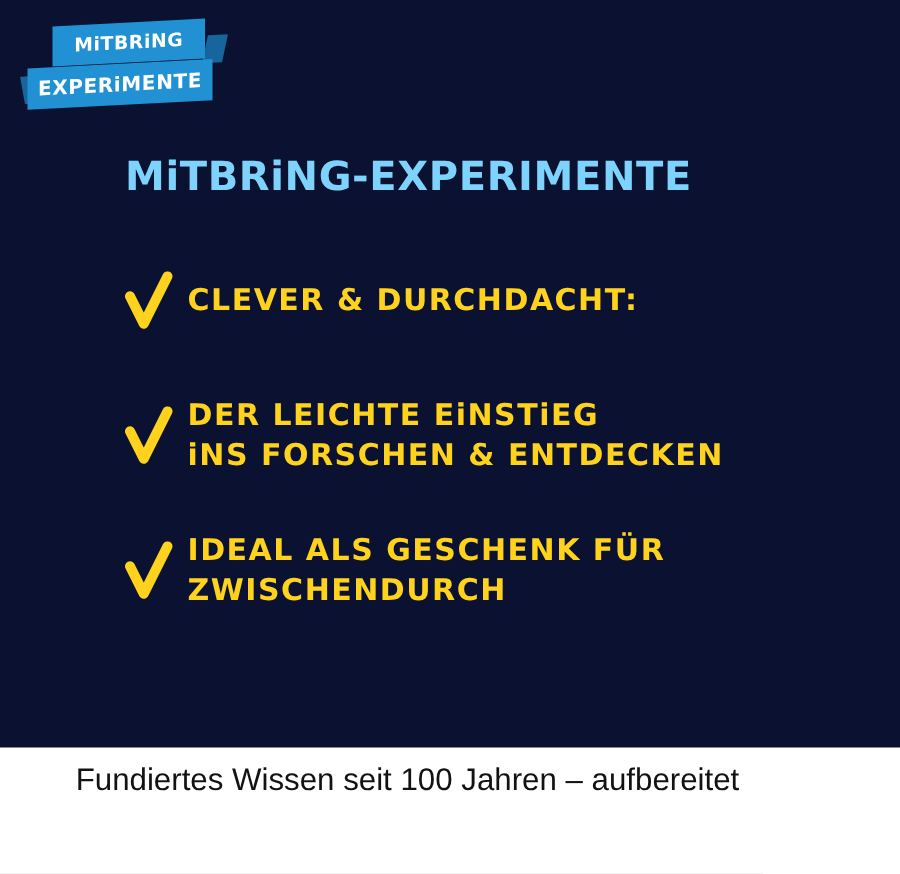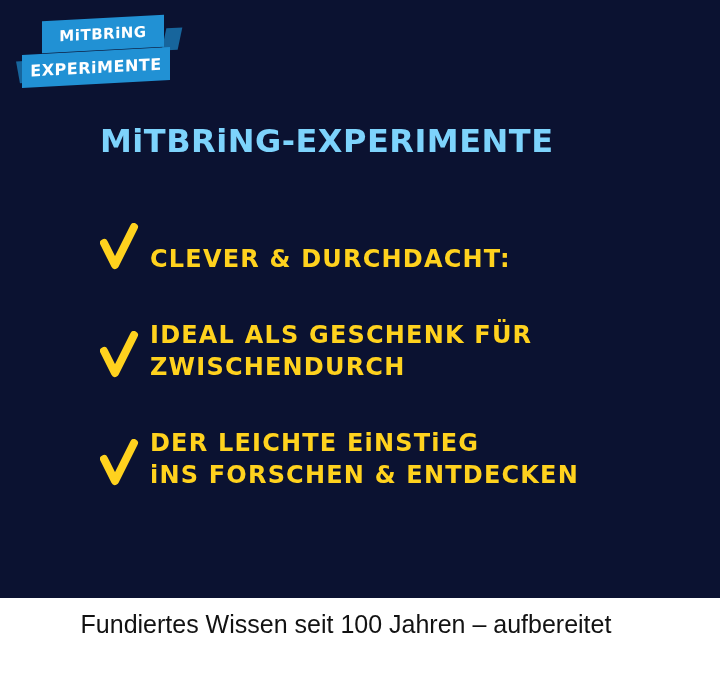--- a/index.html
+++ b/index.html
@@ -103,21 +103,21 @@
   
   .bullets {
     position: absolute;
     left: 100px;
     top: 205px;
     width: 590px;
   }
   .bullet-row {
     position: relative;
     display: flex;
-    align-items: flex-end;
+    align-items: center;
     margin-bottom: 38px;
     min-height: 70px;
   }
   .check {
     flex: 0 0 auto;
     width: 40px;
     height: 52px;
     position: relative;
     margin-right: 10px;
     margin-top: 6px;
@@ -141,21 +141,20 @@
   .caption {
     position: absolute;
     left: 0;
     top: 606px;
     width: 652px;
     text-align: center;
     color: #121212;
     font-family: "Liberation Sans", sans-serif;
     font-size: 25px;
     line-height: 37px;
-    margin-left: 20px;
   }
   .caption .cl {
     display: block;
   }
 </style>
 </head>
 <body>
 
 <div class="poster">
 
@@ -187,34 +186,34 @@
         </div>
       </div>
 
       <div class="bullet-row">
         <div class="check">
           <svg width="40" height="52" viewBox="0 0 40 52" aria-hidden="true">
             <path d="M4 20 L15 42 L34 4" fill="none" stroke="#ffd21e" stroke-width="8" stroke-linecap="round" stroke-linejoin="round"></path>
           </svg>
         </div>
         <div class="bullet-text">
-          <span>IDEAL ALS GESCHENK FÜR</span>
-          <span class="line2">ZWISCHENDURCH</span>
+          <span>DER LEICHTE EiNSTiEG</span>
+          <span class="line2">iNS FORSCHEN &amp; ENTDECKEN</span>
         </div>
       </div>
 
       <div class="bullet-row">
         <div class="check">
           <svg width="40" height="52" viewBox="0 0 40 52" aria-hidden="true">
             <path d="M4 20 L15 42 L34 4" fill="none" stroke="#ffd21e" stroke-width="8" stroke-linecap="round" stroke-linejoin="round"></path>
           </svg>
         </div>
         <div class="bullet-text">
-          <span>DER LEICHTE EiNSTiEG</span>
-          <span class="line2">iNS FORSCHEN &amp; ENTDECKEN</span>
+          <span>IDEAL ALS GESCHENK FÜR</span>
+          <span class="line2">ZWISCHENDURCH</span>
         </div>
       </div>
 
     </div>
   </div>
 
   <div class="caption">
     <span class="cl">Fundiertes Wissen seit 100 Jahren – aufbereitet</span>
   </div>
 

